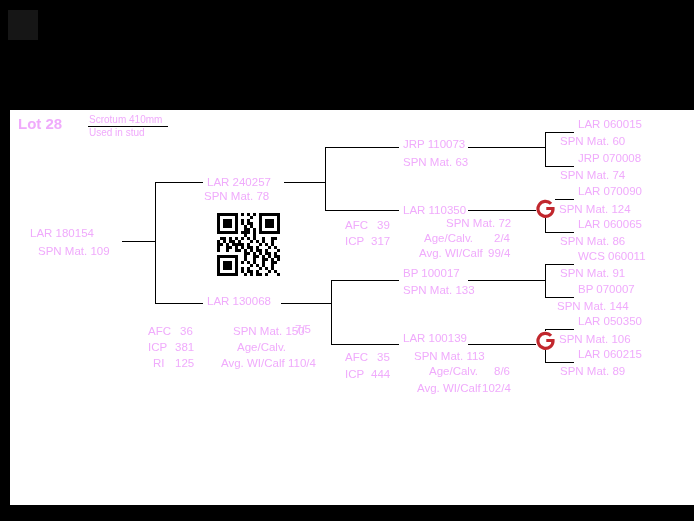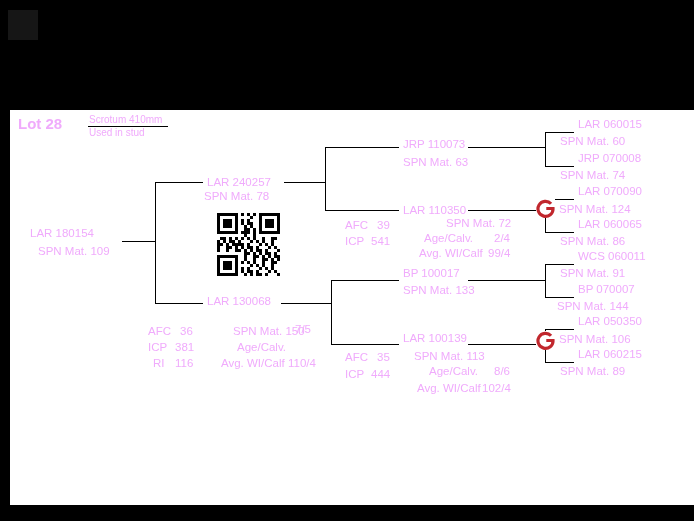--- a/index.html
+++ b/index.html
@@ -50,33 +50,33 @@
 
   <div class="t" style="left:207px;top:295px">LAR 130068</div>
   <div class="t" style="left:148px;top:325px">AFC</div>
   <div class="t" style="left:180px;top:325px">36</div>
   <div class="t" style="left:233px;top:325px">SPN Mat. 150</div>
   <div class="t" style="left:148px;top:341px">ICP</div>
   <div class="t" style="left:175px;top:341px">381</div>
   <div class="t" style="left:237px;top:341px">Age/Calv.</div>
   <div class="t" style="left:295px;top:323px">7/5</div>
   <div class="t" style="left:153px;top:357px">RI</div>
-  <div class="t" style="left:175px;top:357px">116</div>
+  <div class="t" style="left:175px;top:357px">125</div>
   <div class="t" style="left:221px;top:357px">Avg. WI/Calf</div>
   <div class="t" style="left:288px;top:357px">110/4</div>
 
   <div class="t" style="left:403px;top:138px">JRP 110073</div>
   <div class="t" style="left:403px;top:156px">SPN Mat. 63</div>
 
   <div class="t" style="left:403px;top:204px">LAR 110350</div>
   <div class="t" style="left:345px;top:219px">AFC</div>
   <div class="t" style="left:377px;top:219px">39</div>
   <div class="t" style="left:446px;top:217px">SPN Mat. 72</div>
   <div class="t" style="left:345px;top:235px">ICP</div>
-  <div class="t" style="left:371px;top:235px">541</div>
+  <div class="t" style="left:371px;top:235px">317</div>
   <div class="t" style="left:424px;top:232px">Age/Calv.</div>
   <div class="t" style="left:494px;top:232px">2/4</div>
   <div class="t" style="left:419px;top:247px">Avg. WI/Calf</div>
   <div class="t" style="left:488px;top:247px">99/4</div>
 
   <div class="t" style="left:403px;top:267px">BP 100017</div>
   <div class="t" style="left:403px;top:284px">SPN Mat. 133</div>
 
   <div class="t" style="left:403px;top:332px">LAR 100139</div>
   <div class="t" style="left:345px;top:351px">AFC</div>

